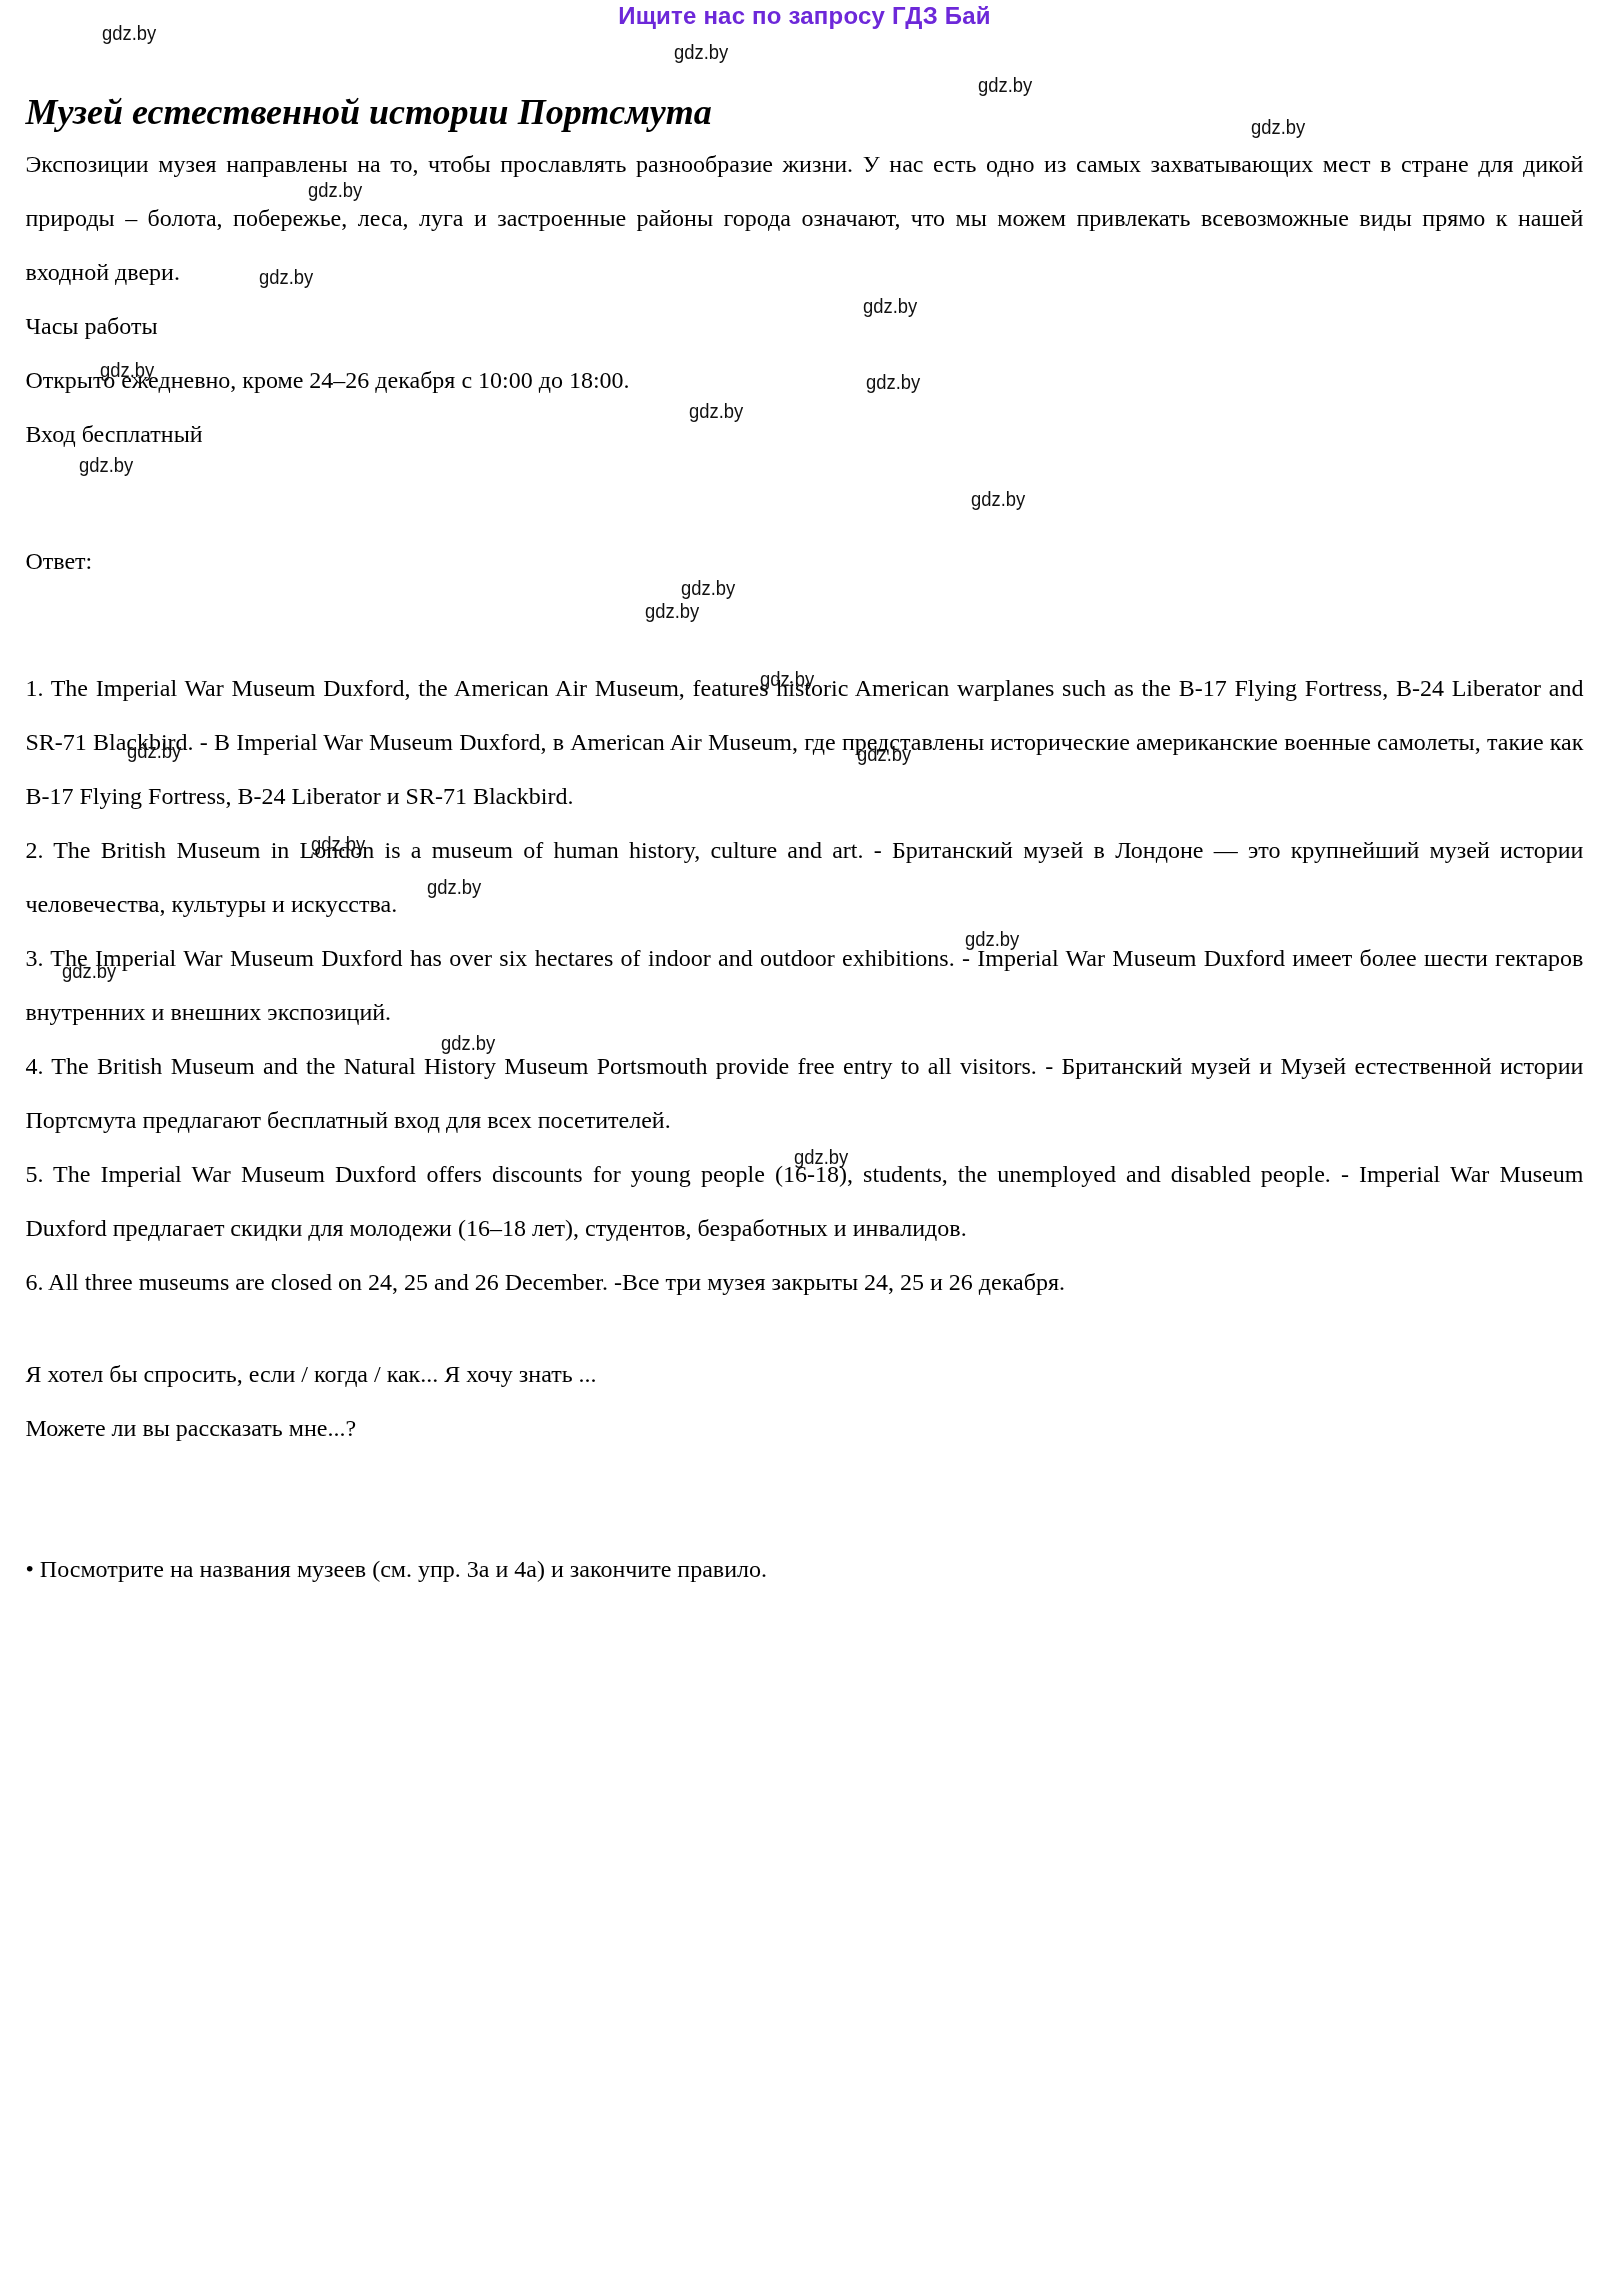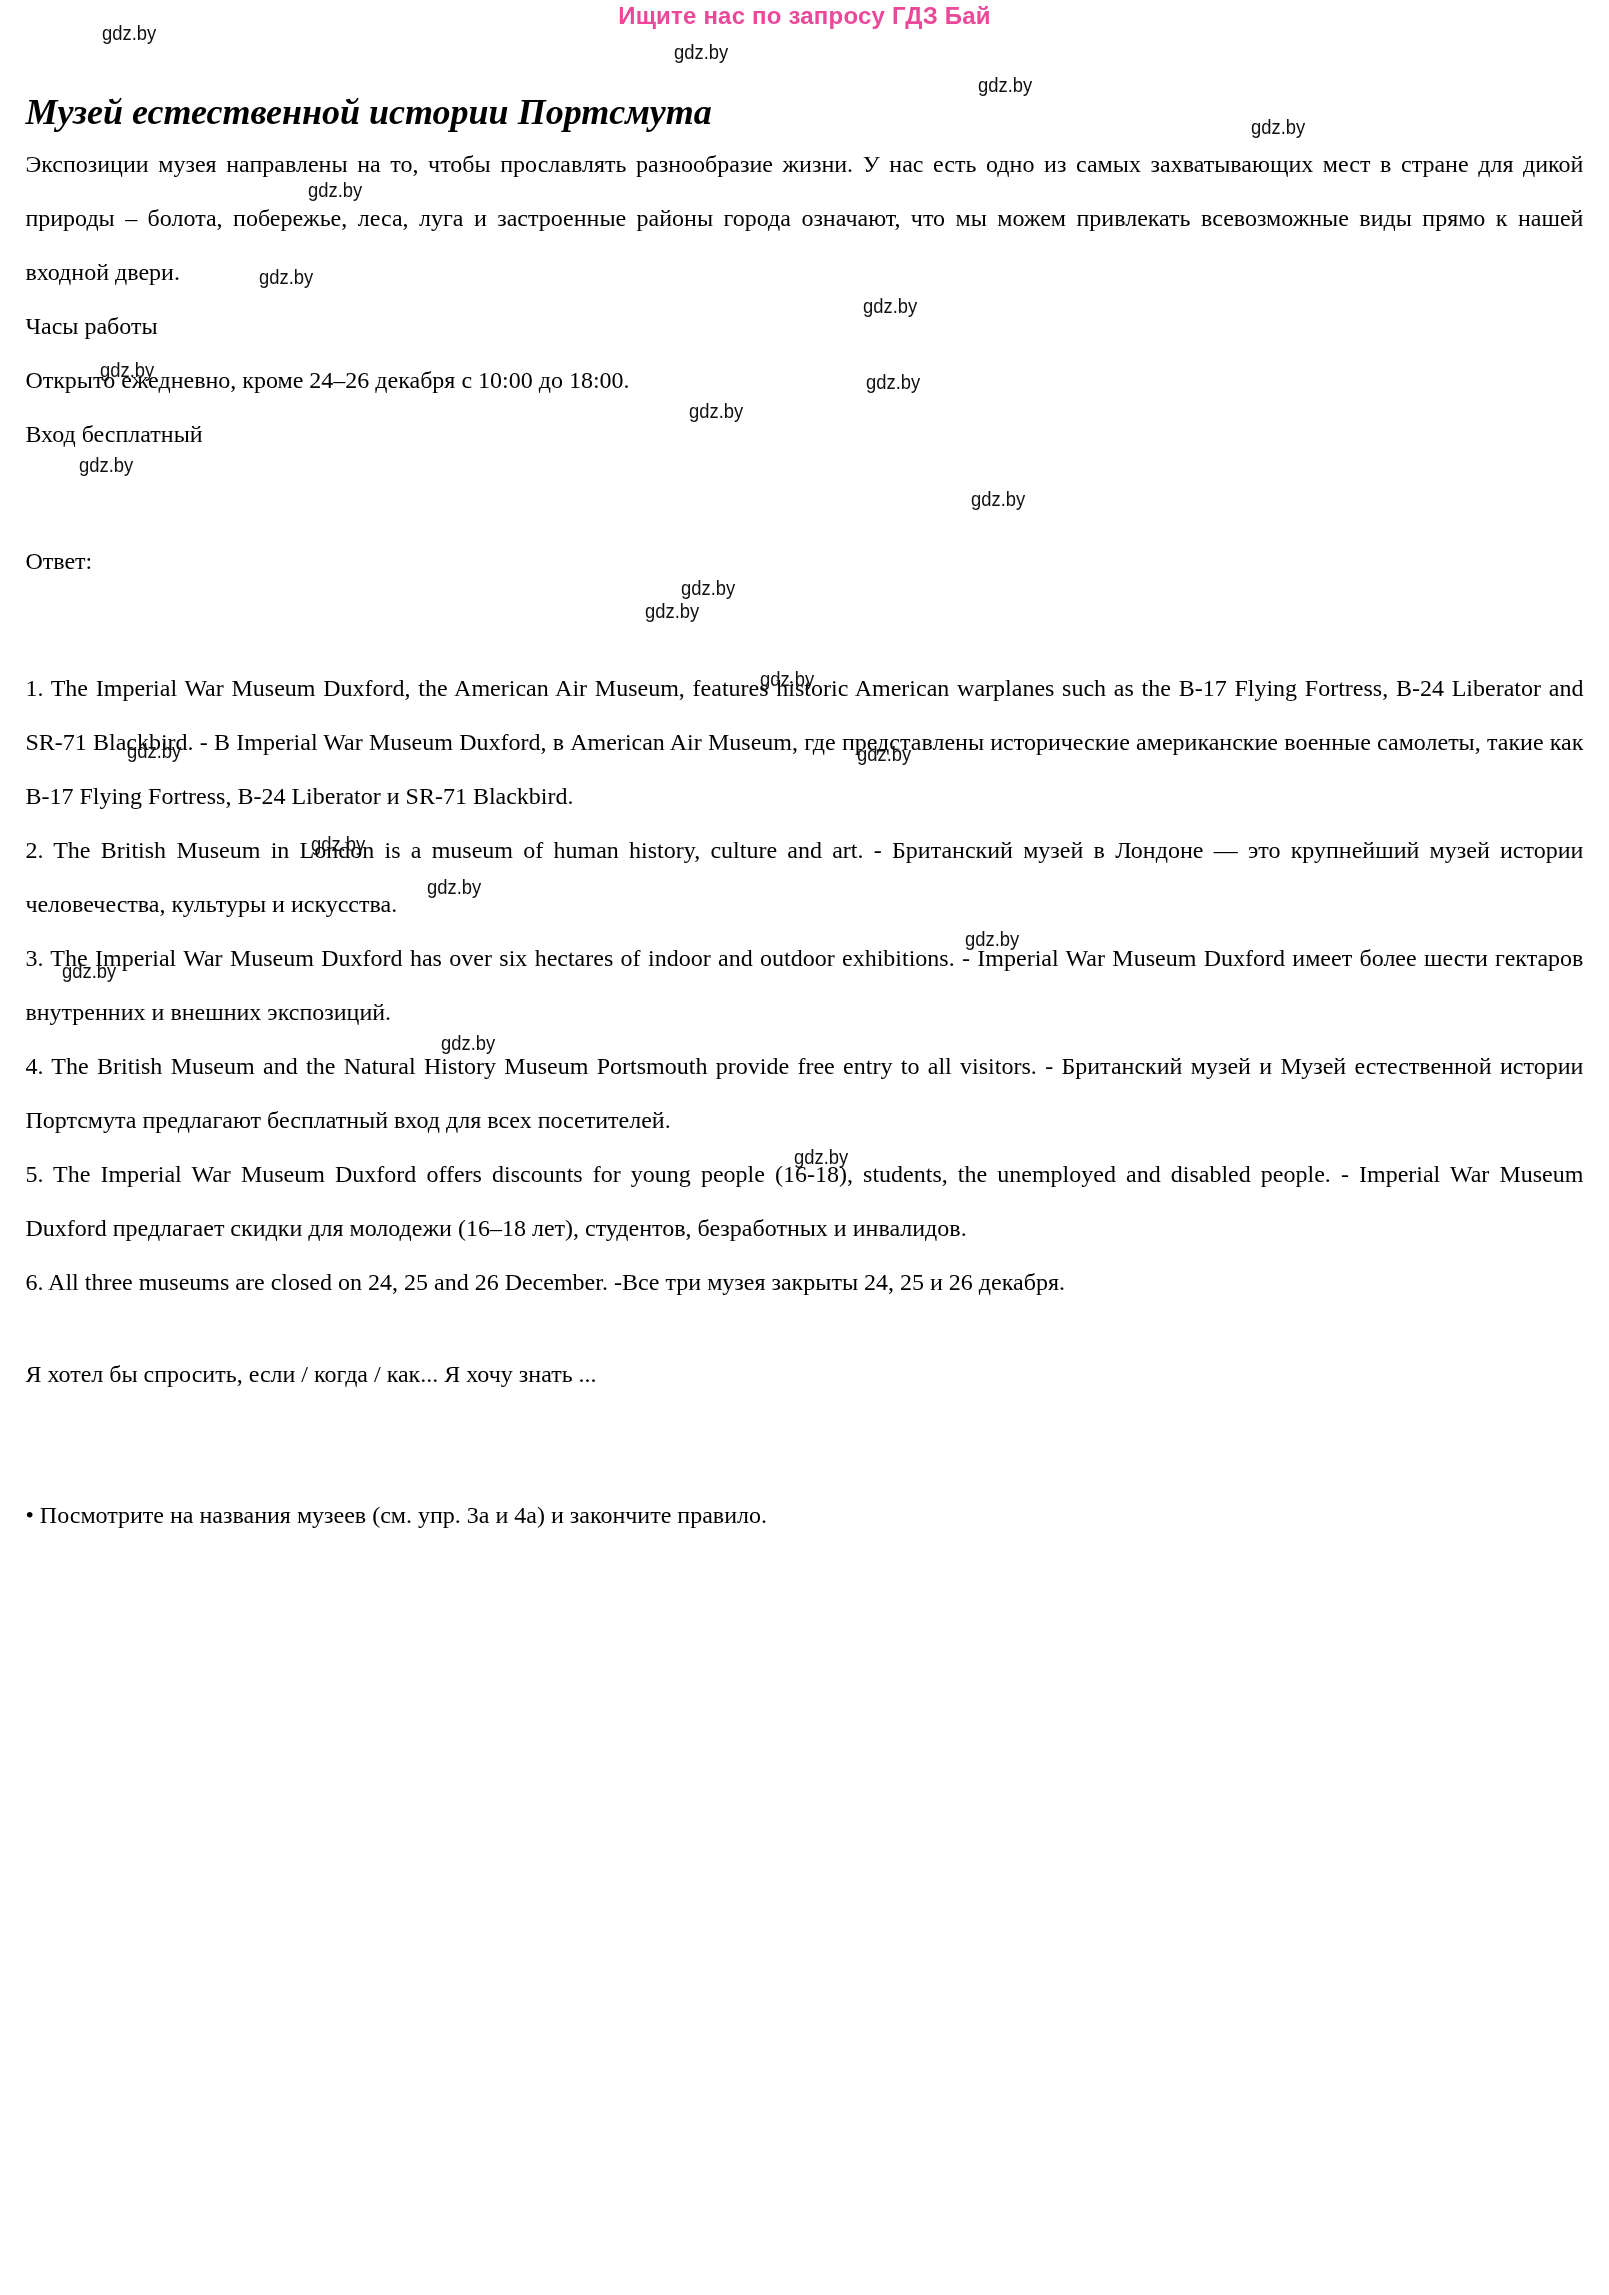--- a/index.html
+++ b/index.html
@@ -31,21 +31,21 @@
   .promo-bar {
     position: absolute;
     top: 1.6px;
     left: 0;
     width: 1609px;
     text-align: center;
     font-family: "Liberation Sans", "DejaVu Sans", sans-serif;
     font-size: 24px;
     font-weight: 700;
     letter-spacing: 0.2px;
-    color: #ec4899;
+    color: #6d28d9;
     line-height: 27px;
     z-index: 6;
   }
 
   
   .content {
     position: absolute;
     top: 43px;
     left: 25.4px;
     width: 1558px;
@@ -145,20 +145,21 @@
 
     <p class="para">5. The Imperial War Museum Duxford offers discounts for young people (16-18), students, the unemployed and disabled people. - Imperial War Museum Duxford предлагает скидки для молодежи (16–18 лет), студентов, безработных и инвалидов.</p>
 
     <p class="para">6. All three museums are closed on 24, 25 and 26 December. -Все три музея закрыты 24, 25 и 26 декабря.</p>
 
     <div class="gap-md"></div>
 
 
     <p class="para left">Я хотел бы спросить, если / когда / как... Я хочу знать ...</p>
 
+    <p class="para left">Можете ли вы рассказать мне...?</p>
 
     <div class="gap-xl"></div>
 
 
     <p class="para left">• Посмотрите на названия музеев (см. упр. 3a и 4a) и закончите правило.</p>
 
   </div>
 
   <div id="watermark-layer">
       <div class="wm sq" style="left: 102px; top: 22px; color: rgb(17, 17, 17);">gdz.by</div>

